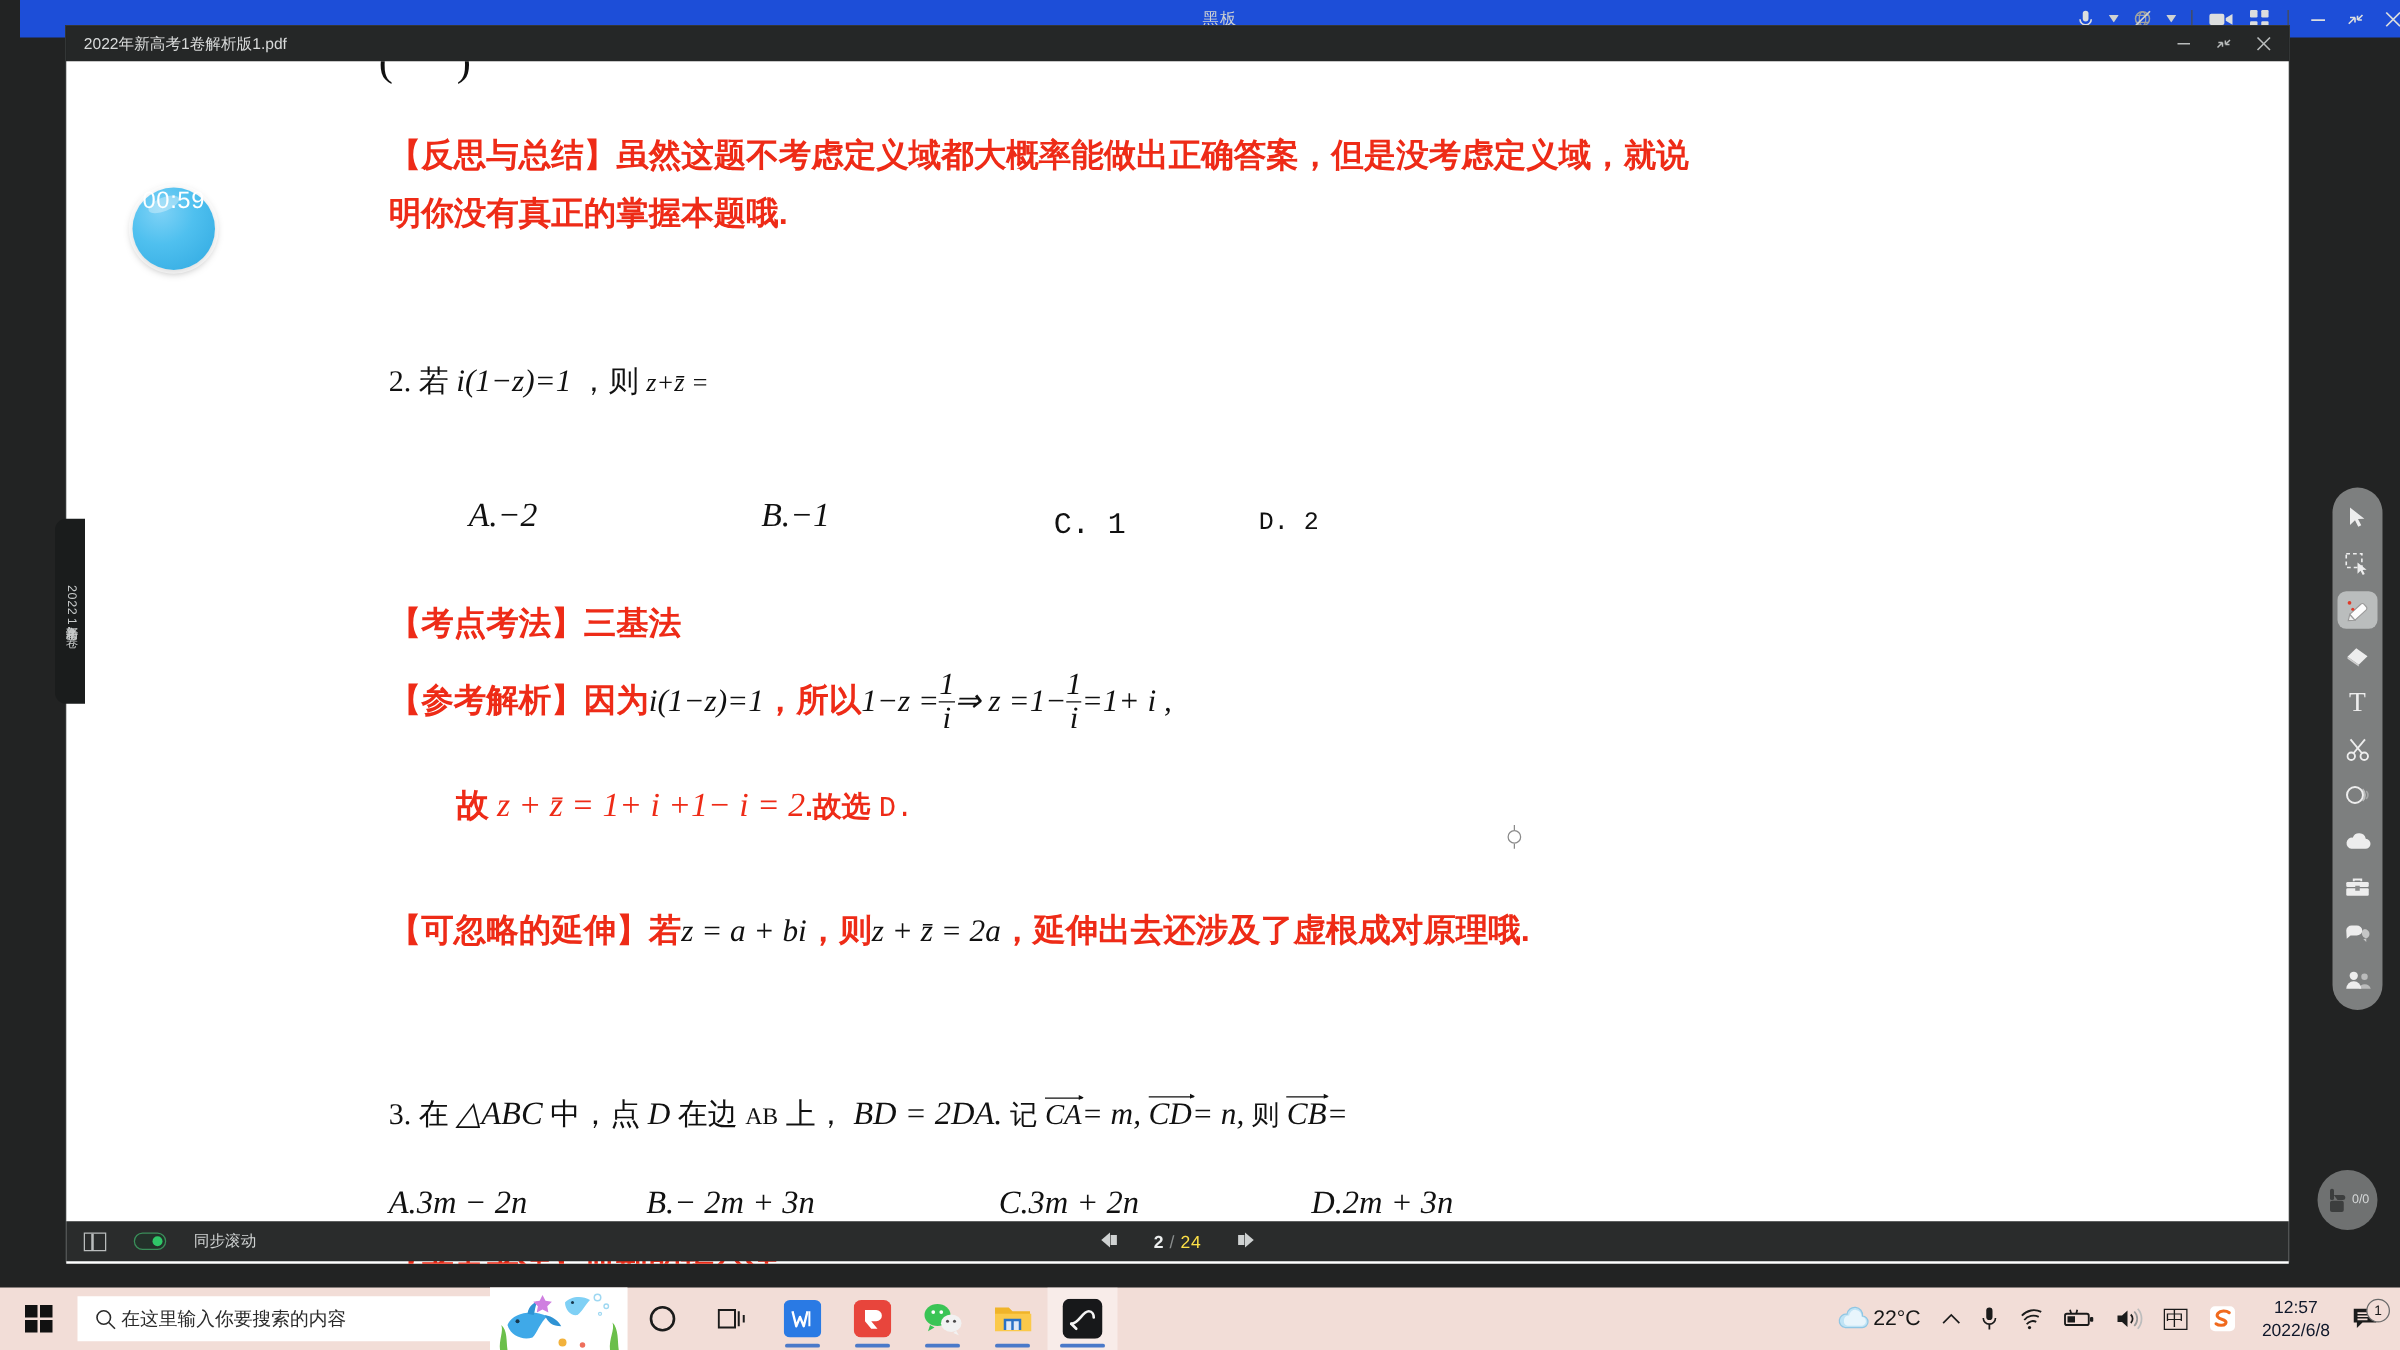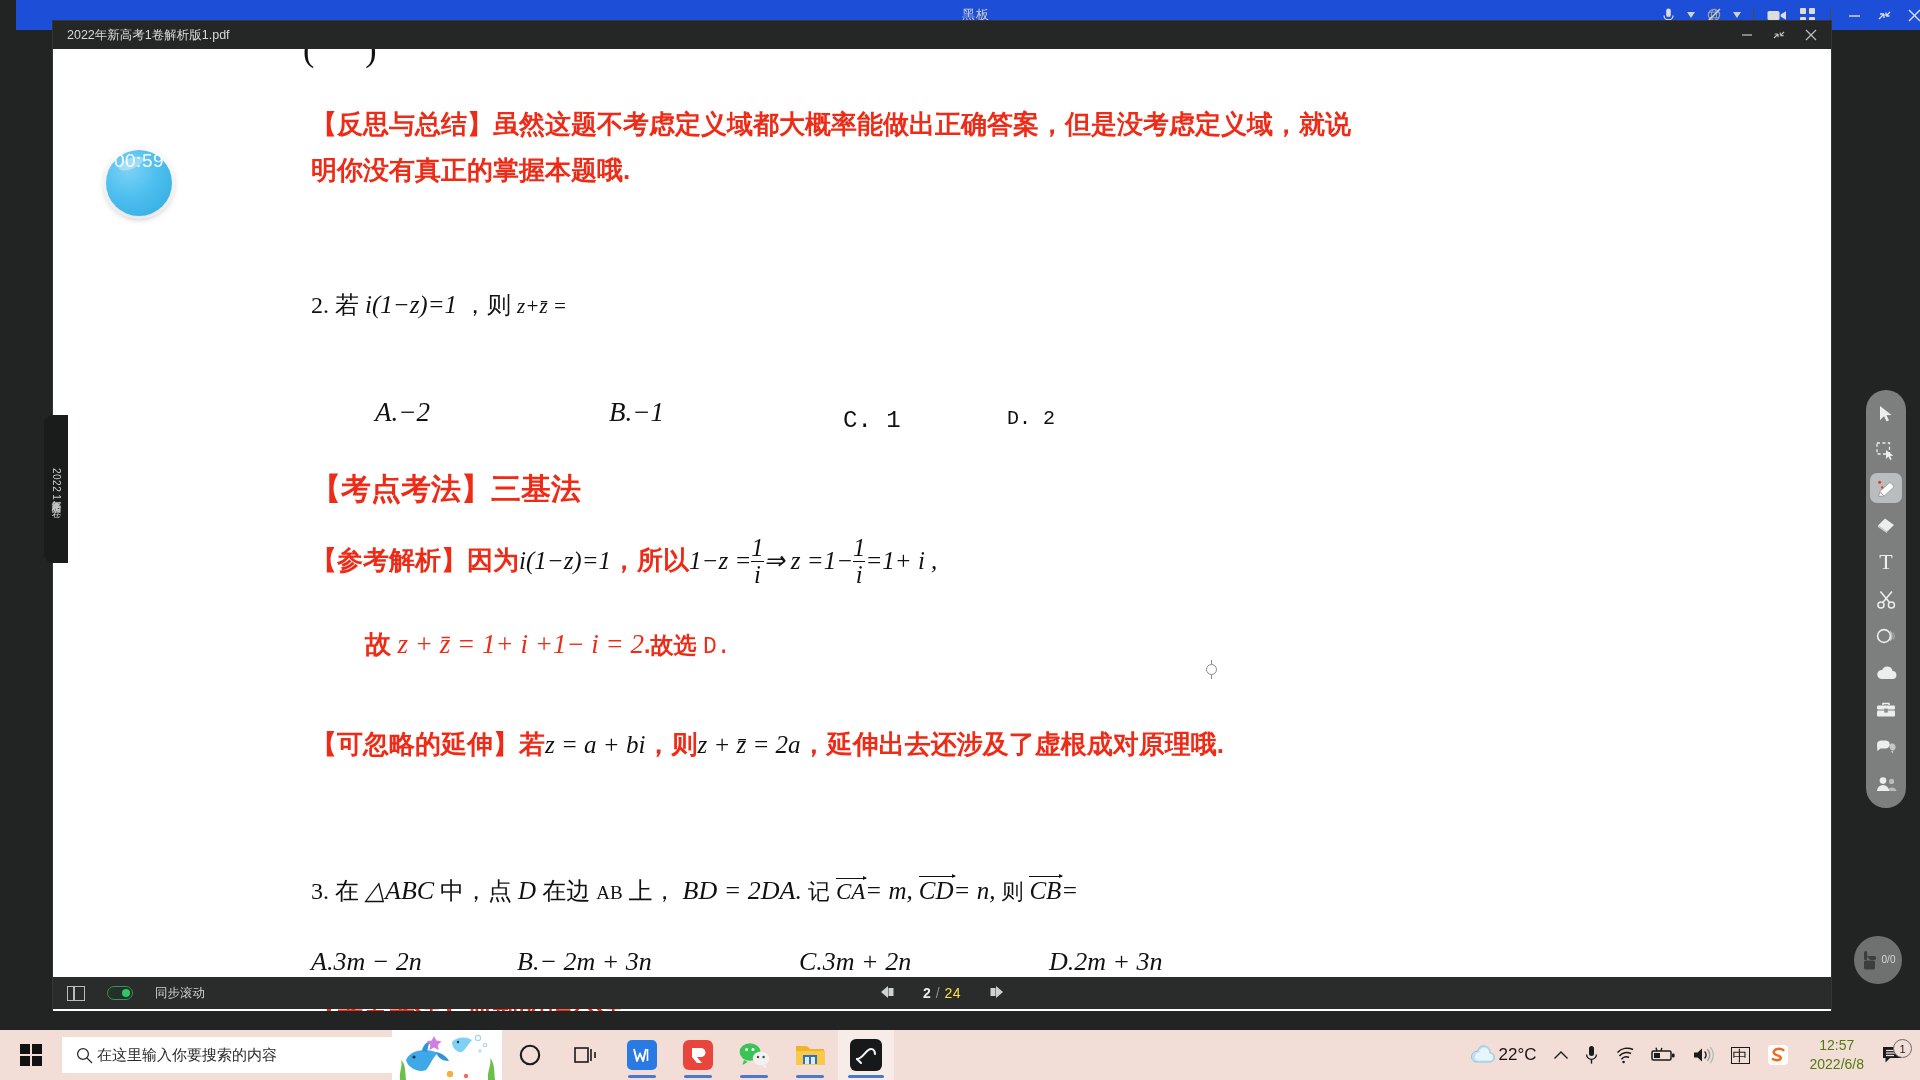--- a/index.html
+++ b/index.html
@@ -154,21 +154,21 @@
     width:110px; height:50px; position:relative; overflow:hidden; background:#fff; cursor:pointer;
   }
   .tb-app { width:56px; height:50px; display:flex; align-items:center; justify-content:center; position:relative; cursor:pointer; }
   .tb-app.running::after { content:""; position:absolute; bottom:2px; left:14px; width:28px; height:3px; background:#4a79c9; border-radius:2px; }
   .tb-app.active { background:rgba(255,255,255,.45); }
   .tb-app.active::after { content:""; position:absolute; bottom:2px; left:10px; width:36px; height:3px; background:#4a79c9; border-radius:2px; }
   #tray { margin-left:auto; display:flex; align-items:center; gap:0; padding-right:4px; height:50px; }
   .tray-item { height:50px; display:flex; align-items:center; justify-content:center; padding:0 8px; cursor:pointer; color:#1a1a1a; }
   #tray-temp { font-size:17px; color:#161616; font-family:"Liberation Sans",sans-serif; padding-left:2px; }
   #clock { display:flex; flex-direction:column; align-items:center; justify-content:center; padding:0 12px; cursor:pointer; }
-  #clock span { font-size:14px; color:#4d7c0f; line-height:19px; font-family:"Liberation Sans",sans-serif; }
+  #clock span { font-size:14px; color:#0f172a; line-height:19px; font-family:"Liberation Sans",sans-serif; }
   #notif { padding:0 12px 0 6px; position:relative; cursor:pointer; display:flex; align-items:center; }
   #notif-badge {
     position:absolute; right:4px; bottom:7px; width:19px; height:19px; border-radius:50%;
     border:1.5px solid #6a6a6a; background:#f2ddd7; color:#1a1a1a; font-size:11px;
     display:flex; align-items:center; justify-content:center;
   }
   #ime-badge { font-size:15px; border:1.4px solid #1a1a1a; padding:0 1px; line-height:15px; }
 </style>
 </head>
 <body>
@@ -286,21 +286,21 @@
           <span class="mi" style="font-size:25px;">i(1−z)=1</span>
           <span class="cjk" style="font-weight:normal;">，则</span>
           <span class="mi" style="font-size:21px;">z+z̄ =</span>
         </div>
 
         <div class="line blk mi" style="left:322px; top:348px; font-size:27px;">A.−2</div>
         <div class="line blk mi" style="left:556px; top:348px; font-size:27px;">B.−1</div>
         <div class="line blk" style="left:790px; top:358px; font-size:24px; font-family:'Liberation Mono',monospace;">C. 1</div>
         <div class="line blk" style="left:954px; top:358px; font-size:20px; font-family:'Liberation Mono',monospace;">D. 2</div>
 
-        <div class="line" style="left:258px; top:420px; font-size:30px;">
+        <div class="line" style="left:258px; top:432px; font-size:26px;">
           <span class="red cjk">【考点考法】</span><span class="red cjk">三基法</span>
         </div>
 
         <div class="line" style="left:258px; top:488px; font-size:26px;">
           <span class="red cjk">【参考解析】</span><span class="red cjk">因为</span><span class="blk mi" style="font-size:25px;">i(1−z)=1</span><span class="red cjk">，所以</span><span class="blk mi" style="font-size:25px;">1−z =</span><span class="frac blk mi"><span class="num">1</span><span class="den">i</span></span><span class="blk mi" style="font-size:25px;">⇒ z =1−</span><span class="frac blk mi"><span class="num">1</span><span class="den">i</span></span><span class="blk mi" style="font-size:25px;">=1+ i ,</span>
         </div>
 
         <div class="line" style="left:312px; top:578px; font-size:26px;">
           <span class="red cjk">故</span>
           <span class="red mi" style="font-size:27px;">z + z̄ = 1+ i +1− i = 2</span><span class="red cjk" style="font-size:23px;">.故选</span>

